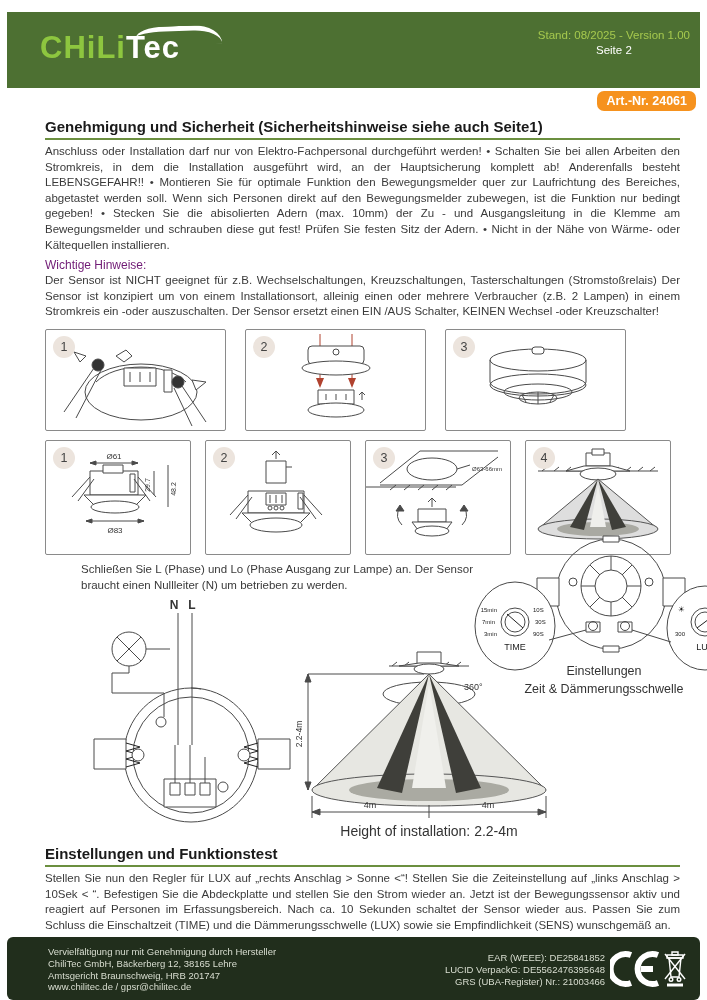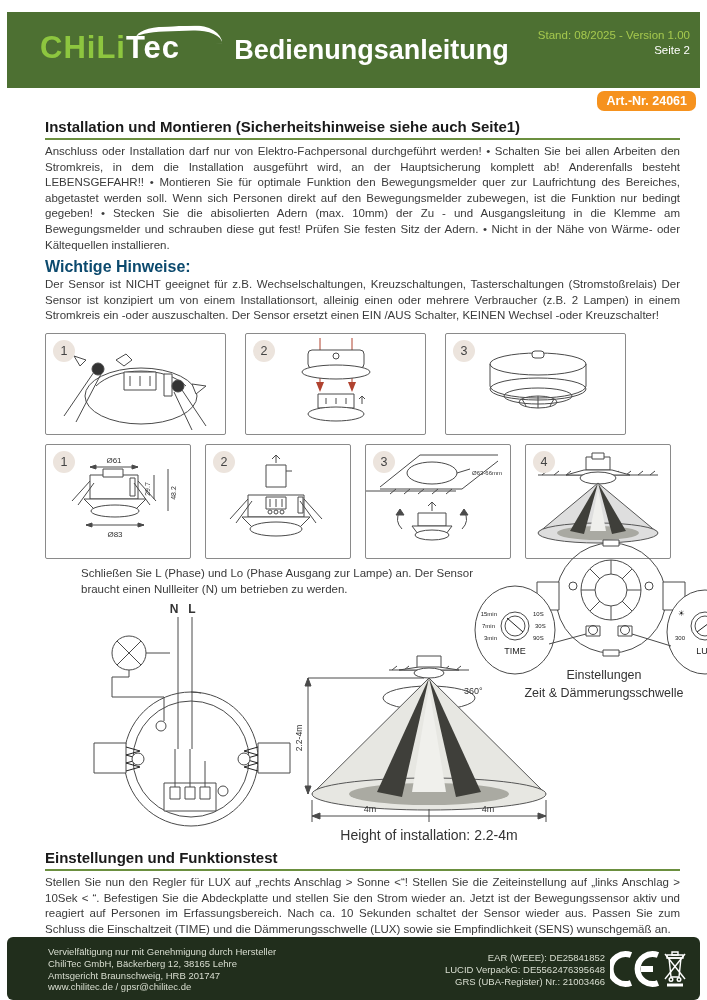--- a/index.html
+++ b/index.html
@@ -10,31 +10,31 @@
   .band{position:absolute;left:7px;right:7px;top:12px;height:76px;background:#4d7032;}
   .logo{position:absolute;left:33px;top:18px;font-weight:bold;font-size:31px;letter-spacing:1px;}
   .logo .lg1{color:#8dc63f;}
   .logo .lg2{color:#fff;position:relative;}
   .logo .swoosh{position:absolute;left:96px;top:-4px;width:86px;height:14px;
         border-top:5px solid #fff;border-radius:100% 100% 0 0/160% 300% 0 0;transform:rotate(-2deg);}
   .doc-title{position:absolute;left:50%;top:50%;transform:translate(-50%,-50%);margin-left:18px;
         color:#fff;font-weight:bold;font-size:27px;white-space:nowrap;}
   .ver-block{position:absolute;right:10px;top:16px;text-align:right;font-weight:normal;font-size:11.5px;line-height:15px;}
   .ver-line{color:#a6c94e;}
-  .page-line{color:#fff;}
+  .page-line{color:#fff;text-align:center;}
 
   .art-badge{position:absolute;right:11px;top:91px;background:#f6921e;color:#fff;
         font-weight:bold;font-size:12.5px;padding:3px 9px;border-radius:7px;}
 
   
   .content{position:absolute;left:45px;top:112px;width:635px;}
   h2{margin:0;font-size:15px;color:#1a1a1a;font-weight:bold;}
   .hr-green{height:0;border-top:2px solid #6b8f3f;margin:3px 0 4px 0;}
   p.body{margin:0;font-size:11.5px;line-height:15.6px;text-align:justify;color:#3a3a3a;}
-  h3{margin:5px 0 1px 0;font-size:16px;color:#0c4a6e;font-weight:bold;}
+  h3{margin:5px 0 1px 0;font-size:12px;color:#701a75;font-weight:normal;}
 
   
   .figrow{display:flex;margin-top:9px;}
   .figbox{position:relative;border:1px solid #8a8a8a;background:#fff;border-radius:2px;}
   .figrow1 .figbox{width:179px;height:100px;margin-right:19px;}
   .figrow2 .figbox{width:144px;height:113px;margin-right:14px;}
   .figbox:last-child{margin-right:0;}
   .stepnum{position:absolute;left:7px;top:6px;width:22px;height:22px;border-radius:50%;
         background:#ece4dd;color:#444;font-size:12.5px;text-align:center;line-height:22px;z-index:2;}
   .figbox svg{position:absolute;left:0;top:0;}
@@ -60,33 +60,32 @@
 </head>
 <body>
 
 <div class="page">
 
   <div class="band">
     <div class="logo">
       <span class="lg1">CHiLi</span><span class="lg2">Tec</span>
       <span class="swoosh"></span>
     </div>
-    <div class="doc-title">Bedienungsanleitung</div>
     <div class="ver-block">
       <div class="ver-line">Stand: 08/2025 - Version 1.00</div>
       <div class="page-line">Seite 2</div>
     </div>
   </div>
 
   <div class="art-badge">Art.-Nr. 24061</div>
 
   <div class="content">
 
     <div style="margin-top:6px;">
-      <h2>Installation und Montieren (Sicherheitshinweise siehe auch Seite1)</h2>
+      <h2>Genehmigung und Sicherheit (Sicherheitshinweise siehe auch Seite1)</h2>
       <div class="hr-green"></div>
       <p class="body">Anschluss oder Installation darf nur von Elektro-Fachpersonal durchgeführt werden! • Schalten Sie bei allen Arbeiten den Stromkreis, in dem die Installation ausgeführt wird, an der Hauptsicherung komplett ab! Anderenfalls besteht LEBENSGEFAHR!! • Montieren Sie für optimale Funktion den Bewegungsmelder quer zur Laufrichtung des Bereiches, abgetastet werden soll. Wenn sich Personen direkt auf den Bewegungsmelder zubewegen, ist die Funktion nur bedingt gegeben! • Stecken Sie die abisolierten Adern (max. 10mm) der Zu - und Ausgangsleitung in die Klemme am Bewegungsmelder und schrauben diese gut fest! Prüfen Sie festen Sitz der Adern. • Nicht in der Nähe von Wärme- oder Kältequellen installieren.</p>
       <h3>Wichtige Hinweise:</h3>
       <p class="body">Der Sensor ist NICHT geeignet für z.B. Wechselschaltungen, Kreuzschaltungen, Tasterschaltungen (Stromstoßrelais) Der Sensor ist konzipiert um von einem Installationsort, alleinig einen oder mehrere Verbraucher (z.B. 2 Lampen) in einem Stromkreis ein -oder auszuschalten. Der Sensor ersetzt einen EIN /AUS Schalter, KEINEN Wechsel -oder Kreuzschalter!</p>
     </div>
 
     <div class="figrow figrow1">
       <div class="figbox">
         <span class="stepnum">1</span>
         <svg width="179" height="100" viewBox="0 0 179 100">

